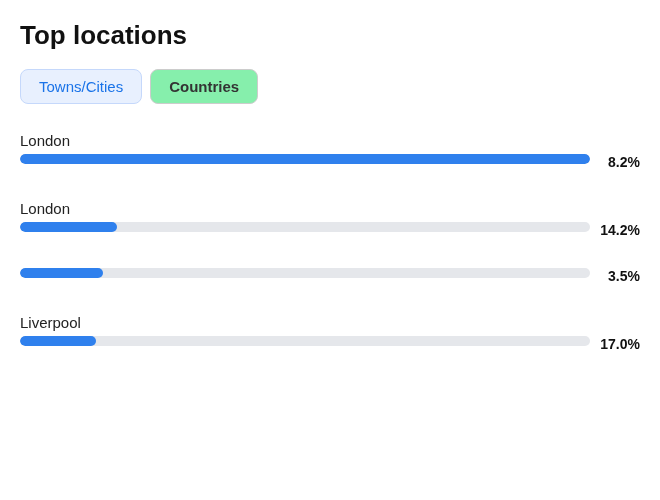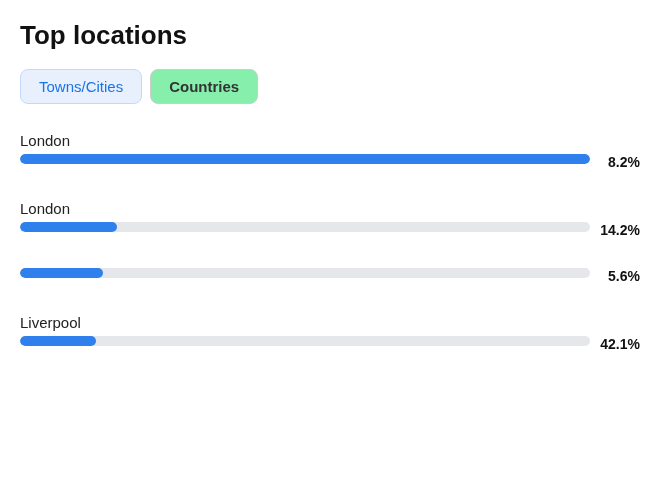--- a/index.html
+++ b/index.html
@@ -124,25 +124,25 @@
           <div class="bar-fill" style="width: 17.0732%;"></div>
         </div>
         <div class="bar-value">14.2%</div>
       </div>
     </div>
     <div class="location-item">
       <div class="bar-row">
         <div class="bar-track">
           <div class="bar-fill" style="width: 14.6341%;"></div>
         </div>
-        <div class="bar-value">5.6%</div>
+        <div class="bar-value">3.5%</div>
       </div>
     </div>
     <div class="location-item">
       <div class="location-label">Liverpool</div>
       <div class="bar-row">
         <div class="bar-track">
           <div class="bar-fill" style="width: 13.4146%;"></div>
         </div>
-        <div class="bar-value">42.1%</div>
+        <div class="bar-value">17.0%</div>
       </div>
     </div>
   </div>
 
 </body></html>

